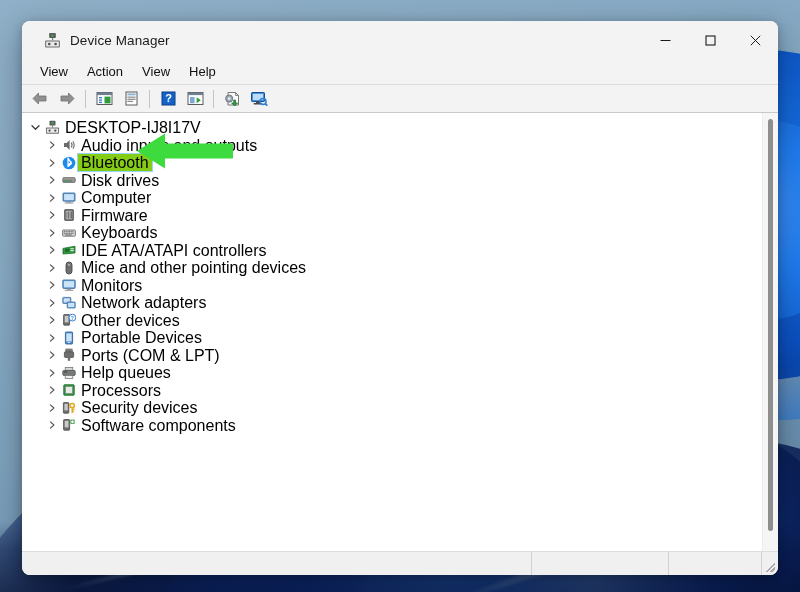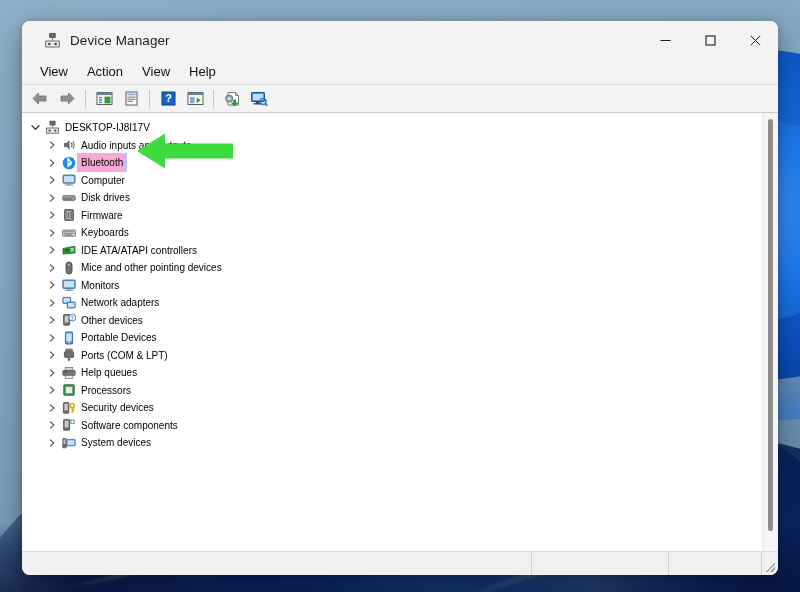--- a/index.html
+++ b/index.html
@@ -215,29 +215,29 @@
     flex: 0 0 15px;
   }
   .row .ico {
     width: 19px;
     flex: 0 0 19px;
     display: flex;
     align-items: center;
     justify-content: center;
   }
   .row .lbl {
-    font-size: 10px;
+    font-size: 16px;
     color: #000;
     padding: 0 3px;
     line-height: 17px;
   }
   .row.root { padding-left: 6px; }
   .row.child { padding-left: 22px; }
   .row.selected .lbl {
-    background: #f9a8d4;
+    background: #84cc16;
     outline: 1px solid #99d1ff;
   }
 
   
   #vscroll {
     width: 15px;
     flex: 0 0 15px;
     background: #f5f5f5;
     position: relative;
     border-left: 1px solid #ededed;
@@ -479,44 +479,44 @@
       </div>
 
       <div class="row child">
         <span class="chev">
             <svg width="8" height="8" viewBox="0 0 8 8">
               <path d="M2.4 0.9 L5.9 4 L2.4 7.1" fill="none" stroke="#555" stroke-width="1.2" stroke-linecap="round" stroke-linejoin="round"></path>
             </svg>
           </span>
         <span class="ico">
           <svg width="14" height="14" viewBox="0 0 14 14">
+              <rect x="0.8" y="4.6" width="12.4" height="4.8" rx="1.2" fill="#9a9a9a" stroke="#6a6a6a" stroke-width="0.8"></rect>
+              <rect x="0.8" y="6.8" width="12.4" height="2.6" rx="0.8" fill="#7c7c7c"></rect>
+              <rect x="2.5" y="7.3" width="4.5" height="1.1" fill="#3ea64a"></rect>
+              <circle cx="11.2" cy="7.9" r="0.7" fill="#d8d8d8"></circle>
+            </svg>
+        </span>
+        <span class="lbl">Disk drives</span>
+      </div>
+
+      <div class="row child">
+        <span class="chev">
+            <svg width="8" height="8" viewBox="0 0 8 8">
+              <path d="M2.4 0.9 L5.9 4 L2.4 7.1" fill="none" stroke="#555" stroke-width="1.2" stroke-linecap="round" stroke-linejoin="round"></path>
+            </svg>
+          </span>
+        <span class="ico">
+          <svg width="14" height="14" viewBox="0 0 14 14">
               <rect x="1" y="2" width="12" height="8.2" rx="0.8" fill="#5f9bd8" stroke="#3d6f9e" stroke-width="0.9"></rect>
               <rect x="2.1" y="3.1" width="9.8" height="6" fill="#cbe3f8"></rect>
               <rect x="5" y="10.4" width="4" height="1.1" fill="#8a8a8a"></rect>
               <rect x="2.6" y="11.5" width="8.8" height="1.1" rx="0.4" fill="#8a8a8a"></rect>
             </svg>
         </span>
         <span class="lbl">Computer</span>
-      </div>
-
-      <div class="row child">
-        <span class="chev">
-            <svg width="8" height="8" viewBox="0 0 8 8">
-              <path d="M2.4 0.9 L5.9 4 L2.4 7.1" fill="none" stroke="#555" stroke-width="1.2" stroke-linecap="round" stroke-linejoin="round"></path>
-            </svg>
-          </span>
-        <span class="ico">
-          <svg width="14" height="14" viewBox="0 0 14 14">
-              <rect x="0.8" y="4.6" width="12.4" height="4.8" rx="1.2" fill="#9a9a9a" stroke="#6a6a6a" stroke-width="0.8"></rect>
-              <rect x="0.8" y="6.8" width="12.4" height="2.6" rx="0.8" fill="#7c7c7c"></rect>
-              <rect x="2.5" y="7.3" width="4.5" height="1.1" fill="#3ea64a"></rect>
-              <circle cx="11.2" cy="7.9" r="0.7" fill="#d8d8d8"></circle>
-            </svg>
-        </span>
-        <span class="lbl">Disk drives</span>
       </div>
 
 
       <div class="row child">
         <span class="chev">
             <svg width="8" height="8" viewBox="0 0 8 8">
               <path d="M2.4 0.9 L5.9 4 L2.4 7.1" fill="none" stroke="#555" stroke-width="1.2" stroke-linecap="round" stroke-linejoin="round"></path>
             </svg>
           </span>
         <span class="ico">
@@ -752,36 +752,20 @@
               <rect x="9.8" y="2.3" width="1.4" height="2.8" fill="#ffffff"></rect>
               <rect x="9.1" y="3.1" width="2.8" height="1.4" fill="#ffffff"></rect>
             </svg>
         </span>
         <span class="lbl">Software components</span>
       </div>
 
 
 
 
-      <div class="row child">
-        <span class="chev">
-            <svg width="8" height="8" viewBox="0 0 8 8">
-              <path d="M2.4 0.9 L5.9 4 L2.4 7.1" fill="none" stroke="#555" stroke-width="1.2" stroke-linecap="round" stroke-linejoin="round"></path>
-            </svg>
-          </span>
-        <span class="ico">
-          <svg width="14" height="14" viewBox="0 0 14 14">
-              <rect x="0.8" y="2.6" width="3.4" height="9.2" rx="0.5" fill="#6e6e6e" stroke="#4b4b4b" stroke-width="0.8"></rect>
-              <rect x="1.5" y="3.5" width="2" height="4.4" fill="#c9c9c9"></rect>
-              <rect x="4.6" y="3.4" width="8.6" height="6.4" rx="0.6" fill="#5f9bd8" stroke="#3d6f9e" stroke-width="0.8"></rect>
-              <rect x="5.5" y="4.3" width="6.8" height="4.6" fill="#cbe3f8"></rect>
-            </svg>
-        </span>
-        <span class="lbl">System devices</span>
-      </div>
 
 
     </div>
 
     <div id="vscroll">
       <div id="vthumb"></div>
     </div>
   </div>
 
   <div id="statusbar">

